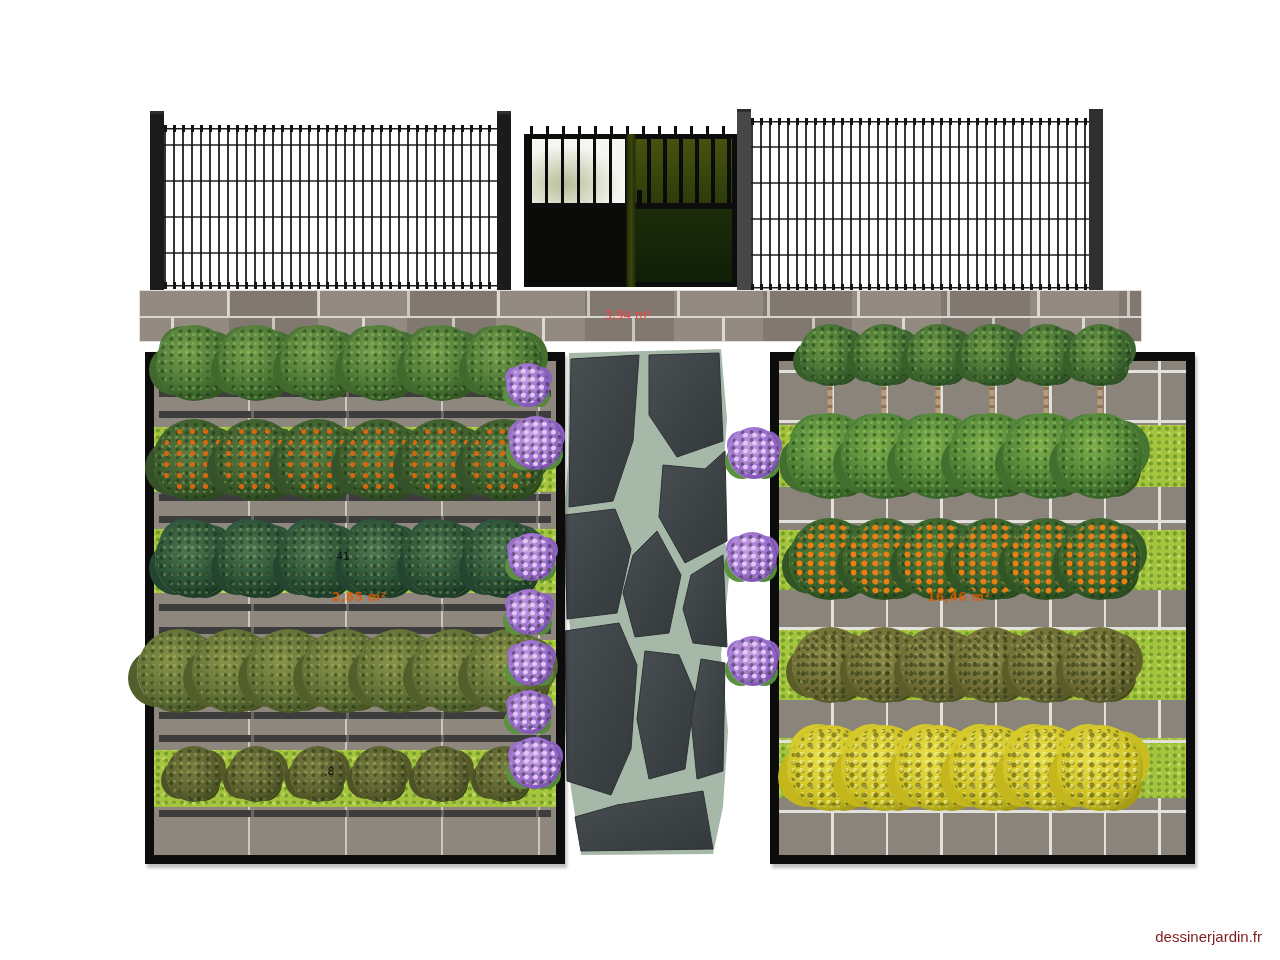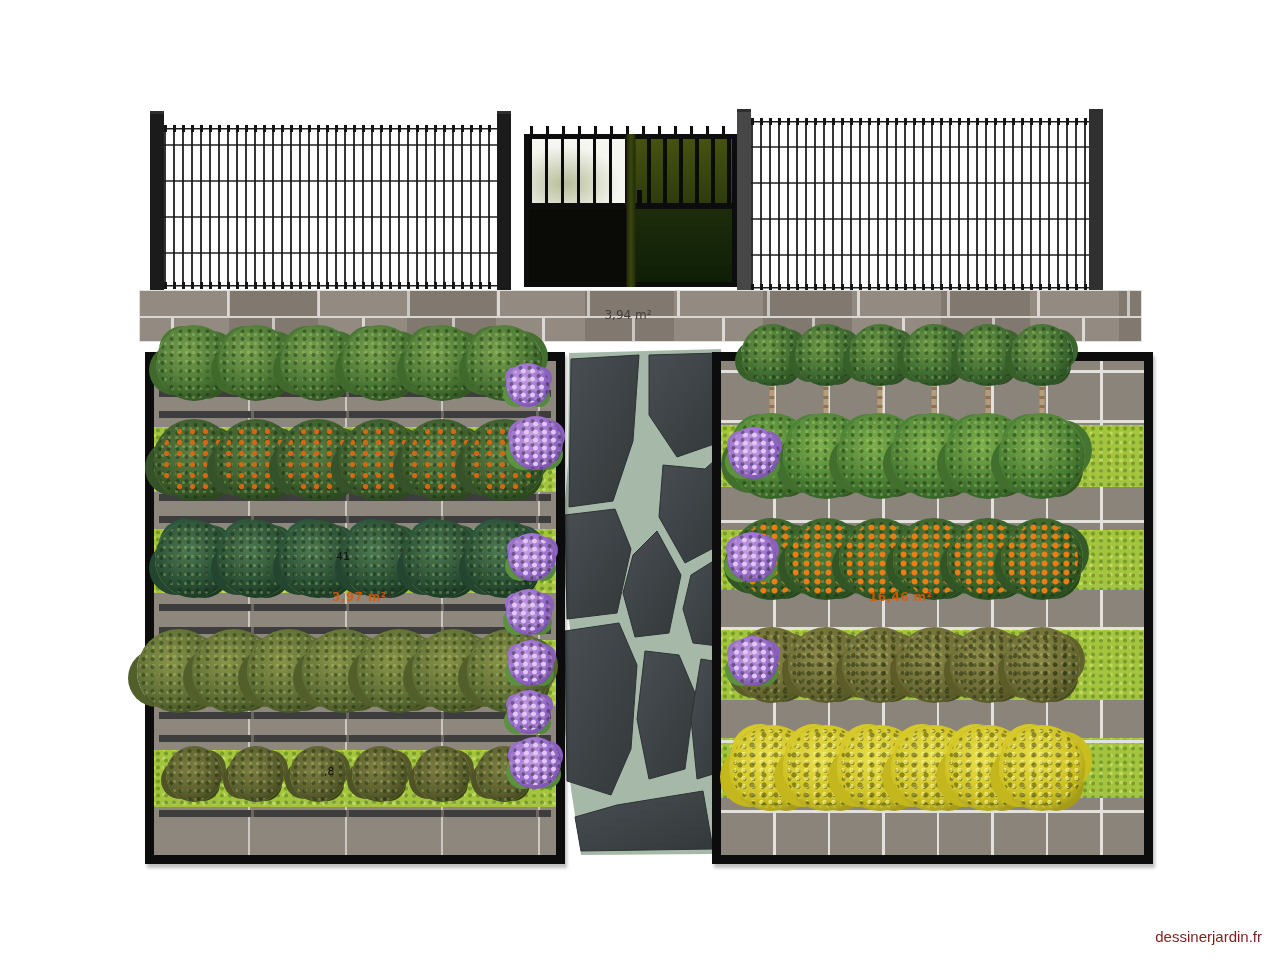--- a/index.html
+++ b/index.html
@@ -47,21 +47,21 @@
   .gate-handle{position:absolute;left:50%;top:36%;width:5px;height:16px;background:#0a0a0a;
     transform:translateX(6px);}
 
   
   .paved{position:absolute;left:140px;top:291px;width:1001px;height:50px;outline:1px solid #e3e0db;}
   .tiles{height:25px;background-color:#8b8177;background-image:
       repeating-linear-gradient(90deg,rgba(255,255,255,.07) 0 89px,rgba(0,0,0,.07) 89px 178px),
       repeating-linear-gradient(90deg,transparent 0 87px,#d9d6d1 87px 90px);}
   .r2{height:23px;border-top:2px solid #d9d6d1;background-position:0 0,45px 0;}
   .paved-label{position:absolute;left:488px;top:17px;transform:translateX(-50%);
-    font:12px "DejaVu Sans",sans-serif;color:#404040;}
+    font:12px "DejaVu Sans",sans-serif;color:#ef4444;}
 
   
   .plot{position:absolute;border:9px solid #0c0c0c;box-shadow:2px 4px 3px rgba(0,0,0,.25);}
   .interior{position:absolute;inset:0;}
   .pav-left{background-color:#8e877e;background-image:
       repeating-linear-gradient(90deg,transparent 0 94px,#ccc8c1 94px 96.5px);}
   .pav-right{background-color:#8a847b;background-image:
       repeating-linear-gradient(90deg,transparent 0 52px,#e3e1dc 52px 54.5px);}
   .grass{position:absolute;left:0;right:0;z-index:1;background-color:#a4c43e;background-image:
       radial-gradient(circle,rgba(70,120,25,.5) 0 1.6px,transparent 2.4px),
@@ -299,25 +299,25 @@
         </div>
         <div class="plant tree-small" style="left: 260px; top: 385px; width: 56px; height: 56px;">
           <div class="trunk" style="height: 24px;"></div>
           <div class="canopy"></div>
         </div>
         <div class="plant tree-small" style="left: 322px; top: 385px; width: 56px; height: 56px;">
           <div class="trunk" style="height: 24px;"></div>
           <div class="canopy"></div>
         </div>
         <div class="lbl-black" style="left: 182px; top: 190px;">41</div>
-        <div class="lbl-orange" style="left: 178px; top: 230px;">3,97 m²</div>
+        <div class="lbl-orange" style="left: 178px; top: 230px;">2,85 m²</div>
         <div class="lbl-black" style="left: 170px; top: 405px;">,8</div>
       </div>
     </div>
-    <div class="plot" style="left: 712px; top: 352px; width: 407px; height: 494px; padding-left: 16px;">
+    <div class="plot" style="left: 770px; top: 352px; width: 407px; height: 494px;">
       <div class="interior pav-right">
         <div class="grass" style="top: 64px; height: 62px;"></div>
         <div class="grass" style="top: 169px; height: 60px;"></div>
         <div class="grass" style="top: 269px; height: 70px;"></div>
         <div class="grass" style="top: 377px; height: 60px;"></div>
         <div class="grout-h" style="top: 9px;"></div>
         <div class="grout-h" style="top: 59px;"></div>
         <div class="grout-h" style="top: 159px;"></div>
         <div class="grout-h" style="top: 266px;"></div>
         <div class="grout-h" style="top: 379px;"></div>

